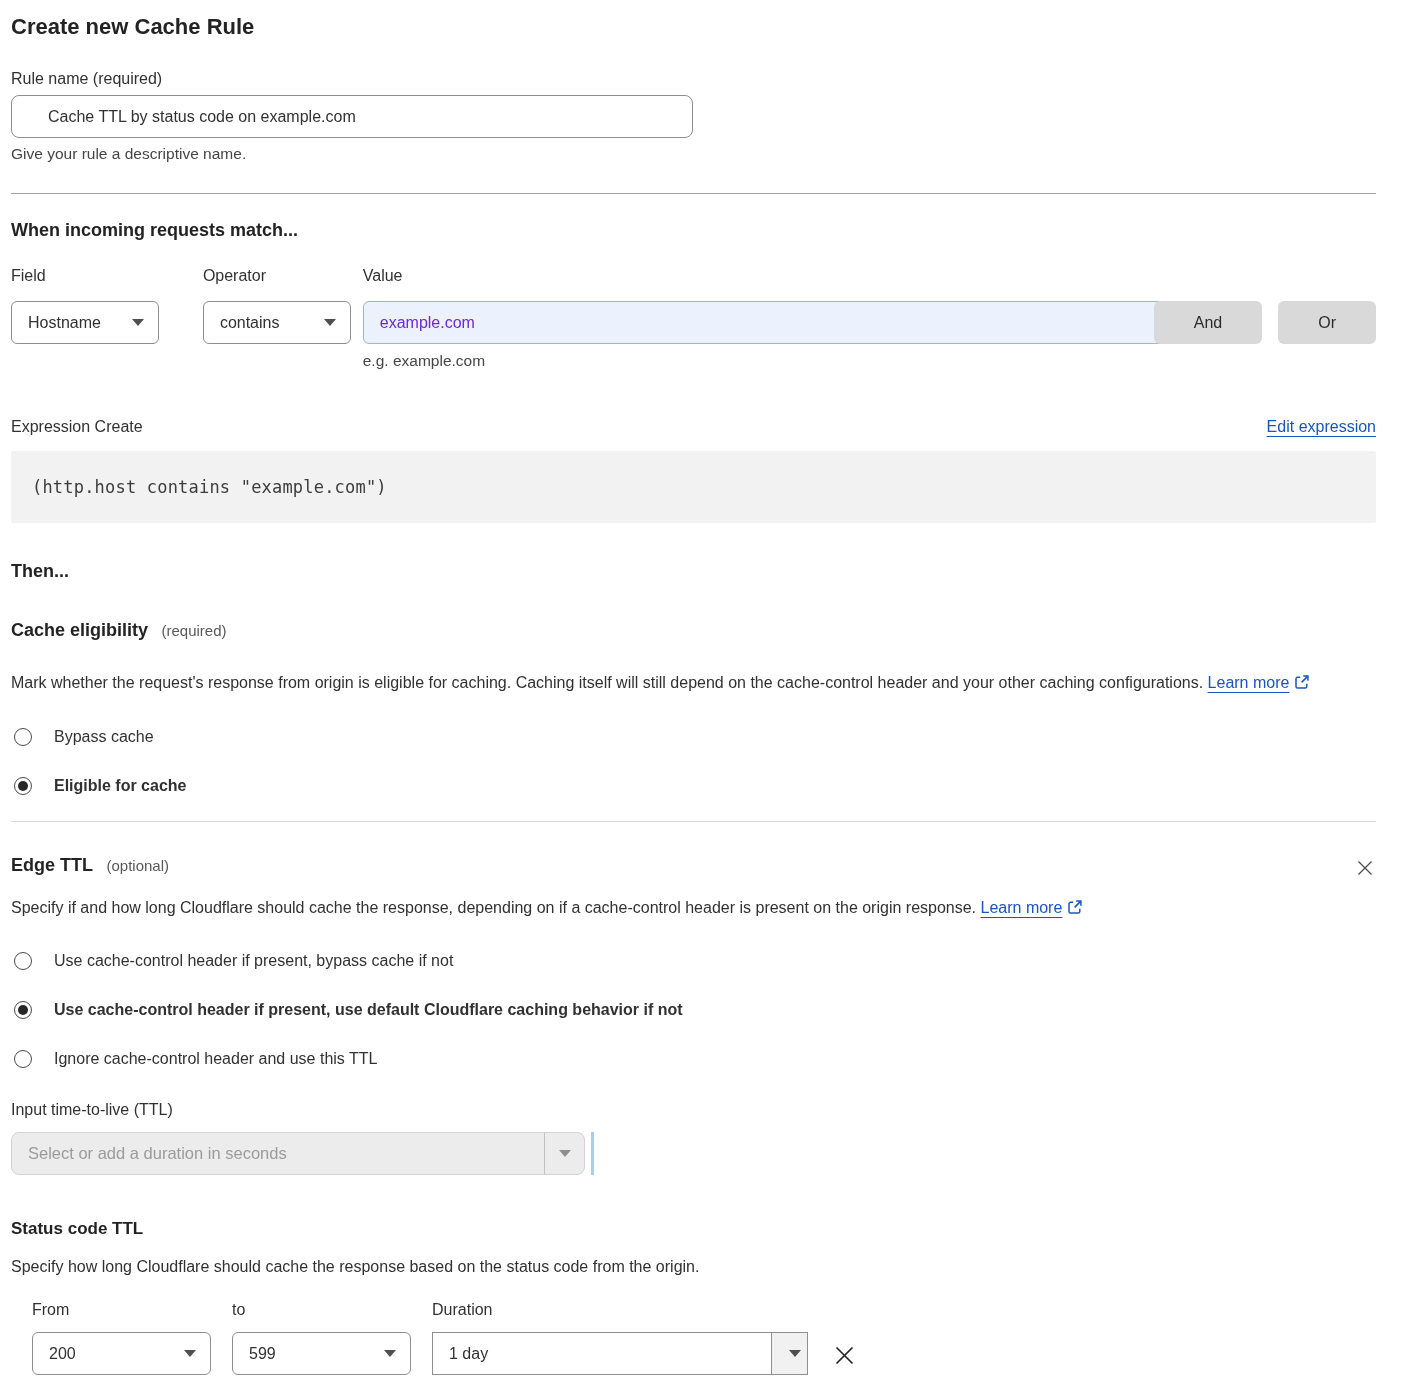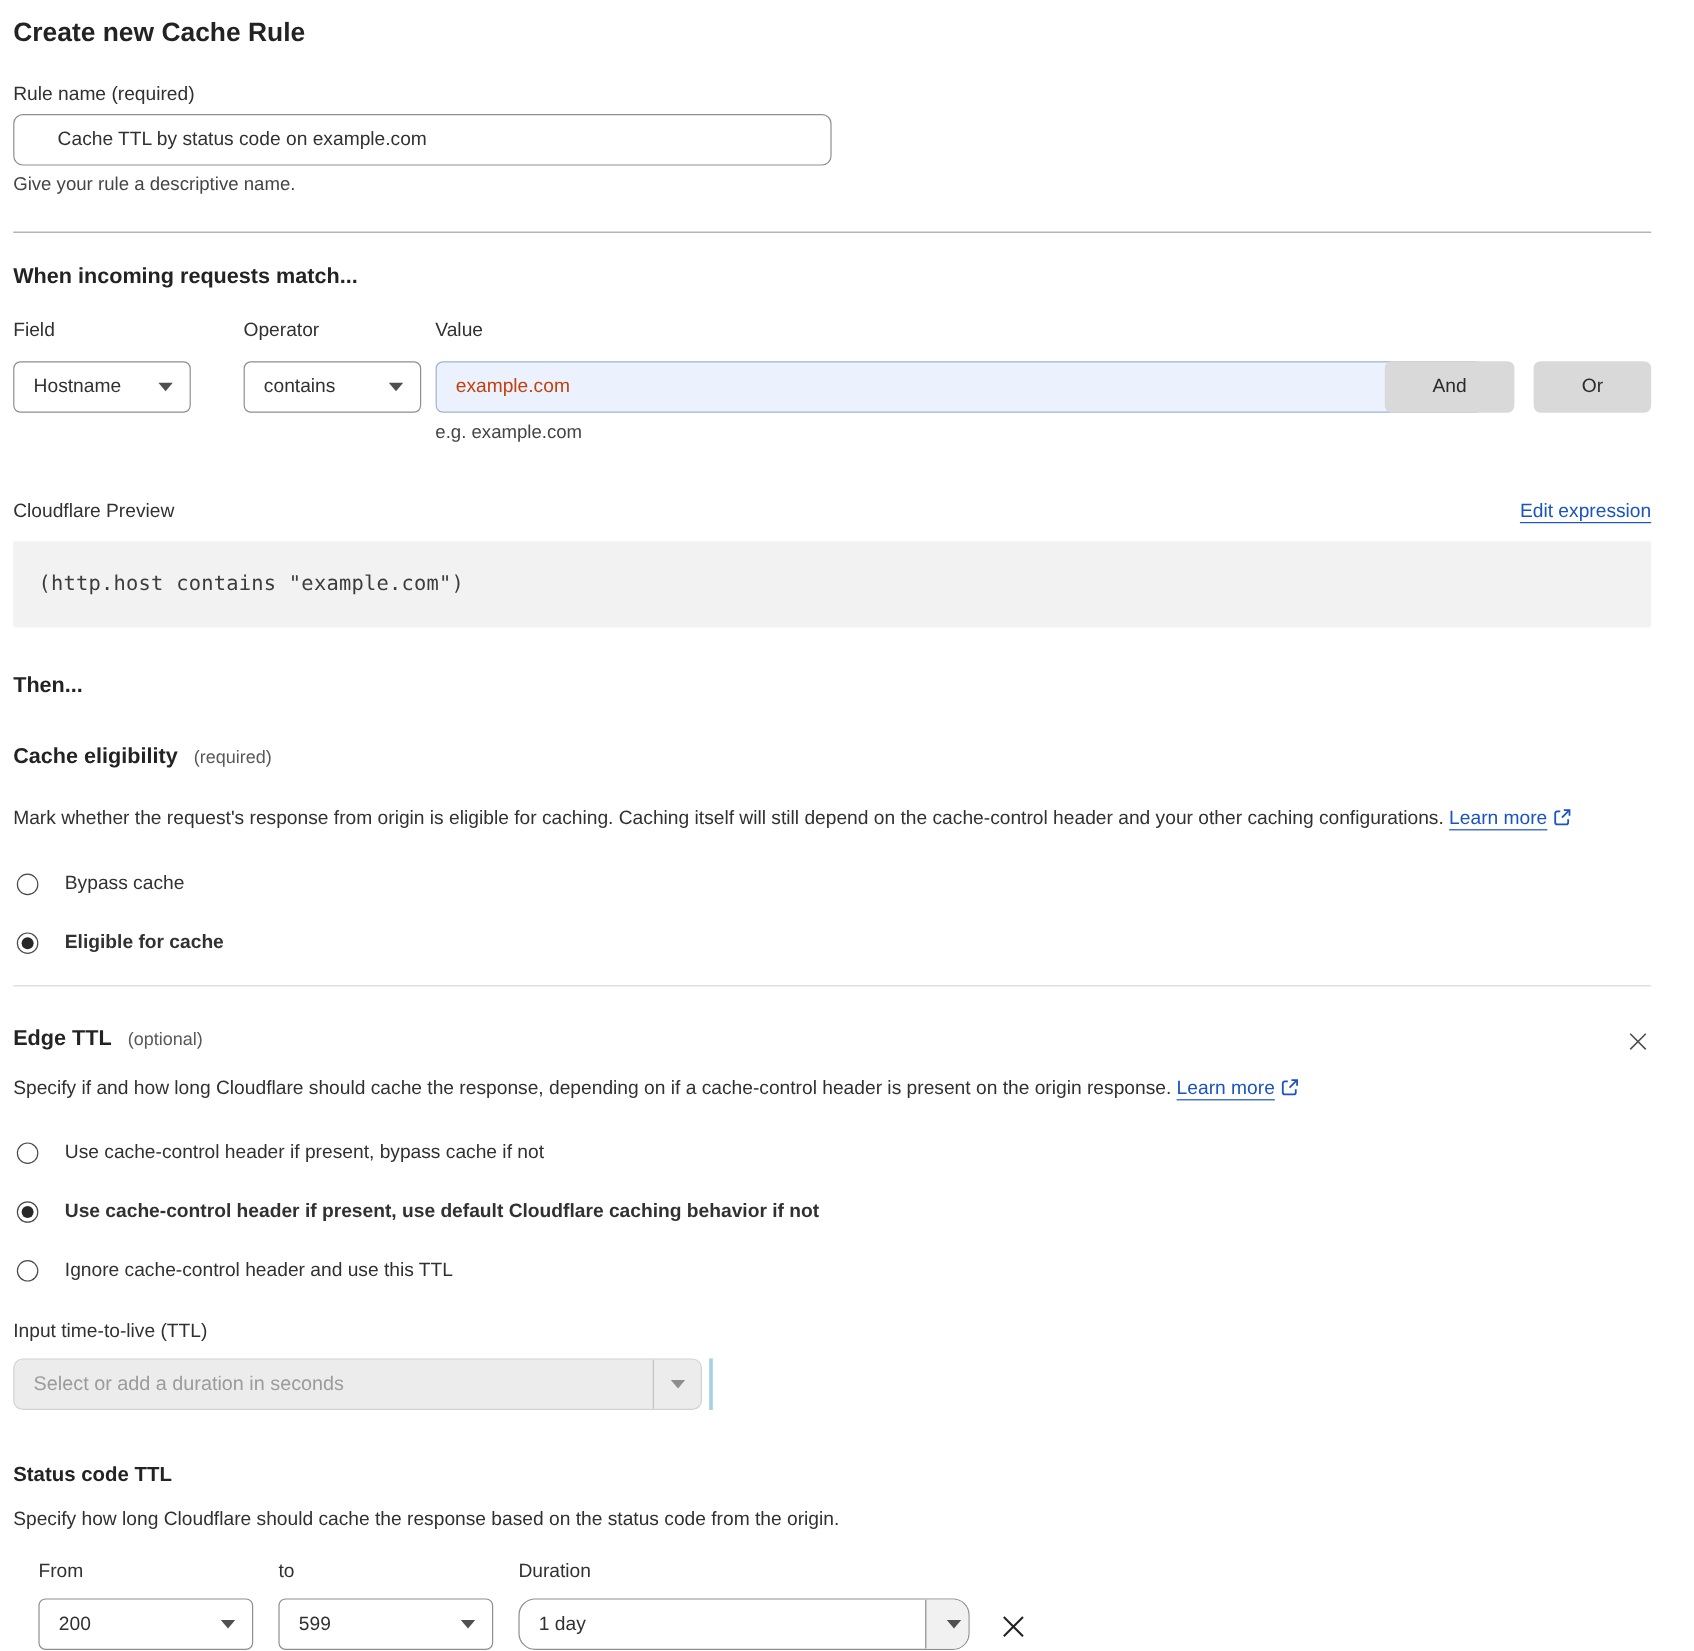--- a/index.html
+++ b/index.html
@@ -45,21 +45,21 @@
     font-size:16px; color:#313131; cursor:pointer;
   }
   .caret {
     width:0; height:0; flex:none;
     border-left:6px solid transparent; border-right:6px solid transparent;
     border-top:7px solid #4f4f4f; margin-left:10px;
   }
   .value-input {
     width:873px; height:43px;
     background:#ecf2fd; border:1px solid #9fb3d3; border-radius:6px;
-    padding:0 16px; font-size:16px; color:#c2410c;
+    padding:0 16px; font-size:16px; color:#6d28d9;
     font-family:"Liberation Sans", sans-serif; outline:none;
   }
   .btn-gray {
     height:43px; background:#d9d9d9; color:#2b2b2b;
     border:none; border-radius:6px; font-size:16px;
     font-family:"Liberation Sans", sans-serif;
     padding:0 40px; cursor:pointer;
   }
   .eg-text { font-size:15.5px; color:#454545; margin-top:8px; }
 
@@ -120,21 +120,21 @@
     display:flex; align-items:center; justify-content:center;
   }
   .combo-disabled .caret { border-top-color:#8e8e8e; margin-left:0; }
   .cursor-bar { width:3px; height:43px; background:#a9cfe5; margin-left:6px; margin-top:13px; }
 
   
   .status-grid { display:flex; align-items:flex-start; margin-top:20px; }
   .status-col .col-label { font-size:16px; margin-bottom:13px; }
   .gap21 { width:21px; flex:none; }
   .combo-duration {
-    height:43px; border:1px solid #8f8f8f; border-radius:14px;
+    height:43px; border:1px solid #8f8f8f; border-radius:0;
     background:#fff; display:flex; overflow:hidden; cursor:pointer;
   }
   .combo-duration .combo-text { flex:1; display:flex; align-items:center; padding:0 16px; font-size:16px; color:#313131; }
   .combo-duration .combo-caret-seg {
     width:36px; flex:none; border-left:1px solid #8f8f8f; background:#f1f1f1;
     display:flex; align-items:center; justify-content:center;
   }
   .remove-btn { background:none; border:none; cursor:pointer; margin-left:23px; margin-top:10px; padding:2px; }
 
   .mt7  { margin-top:7px;padding-left:36px; }
@@ -188,21 +188,21 @@
       <button class="btn-gray">And</button>
     </div>
     <div class="gap16"></div>
     <div class="match-col">
       <div class="col-label">&nbsp;</div>
       <button class="btn-gray">Or</button>
     </div>
   </div>
 
   <div class="expr-head">
-    <span class="expr-label">Cloudflare Preview</span>
+    <span class="expr-label">Expression Create</span>
     <a class="link">Edit expression</a>
   </div>
   <div class="expr-box">
     <span class="expr-code">(http.host contains "example.com")</span>
   </div>
 
   <h2 class="then-heading">Then...</h2>
 
   <div class="mt38">
     <span class="section-heading">Cache eligibility</span>

